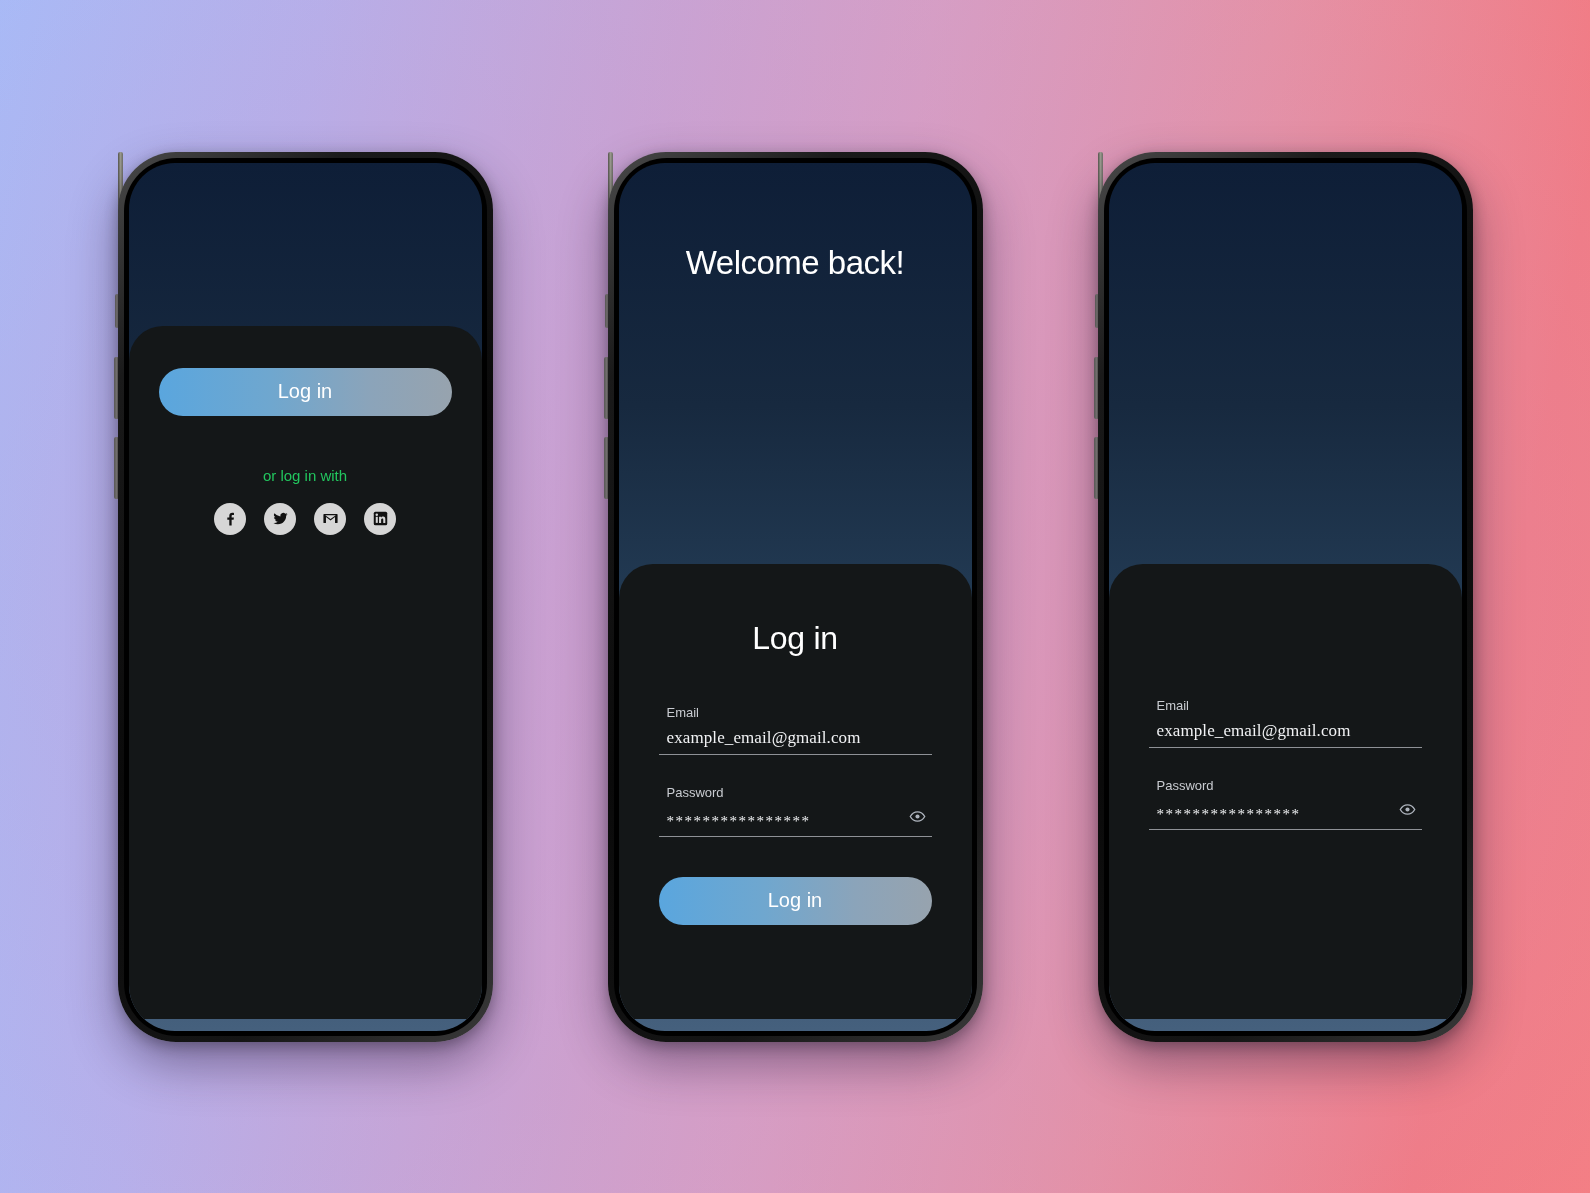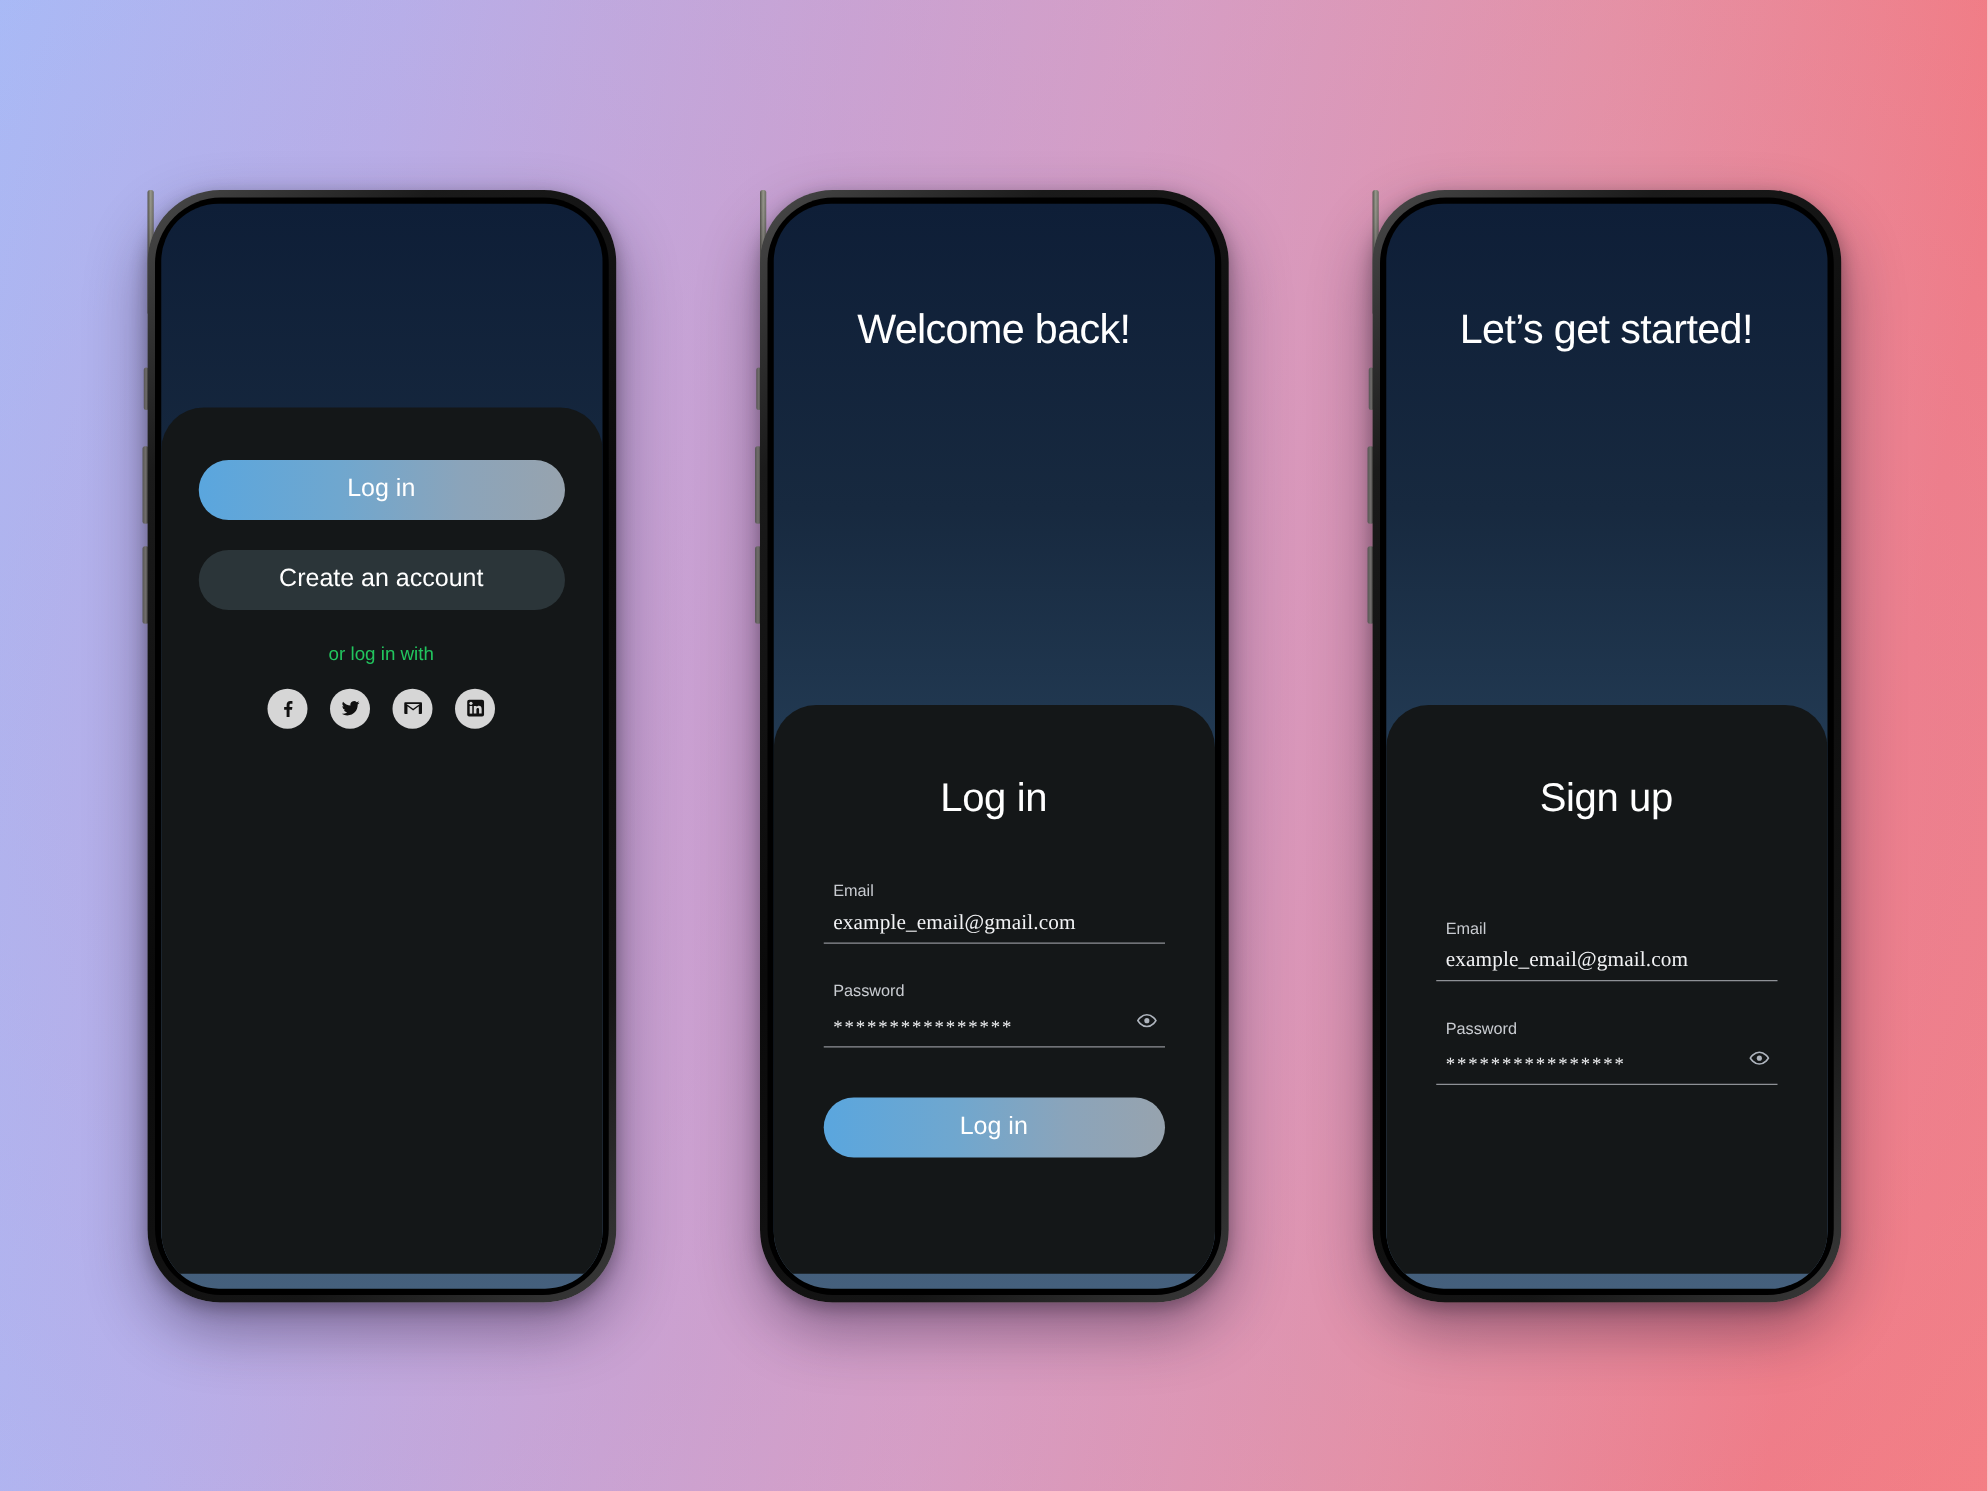--- a/index.html
+++ b/index.html
@@ -123,21 +123,20 @@
       <div class="bezel"></div>
       <div class="screen">
         <div class="screen-inner">
 
           <div class="hero-title hero-hello">Hello</div>
 
           <div class="card card-tall">
             <div style="padding:42px 30px 0 30px;">
               <div class="pill pill-primary">Log in</div>
               <div style="height:24px;"></div>
-              <div class="pill pill-secondary">Create an account</div>
               <div style="height:27px;"></div>
               <div class="or-text">or log in with</div>
               <div style="height:19px;"></div>
               <div class="socials">
 
                 <div class="soc">
                   <span>
                     <svg width="17" height="17" viewBox="0 0 24 24" fill="#111">
                       <path d="M13.6 22v-8.2h2.8l.42-3.2H13.6V8.55c0-.93.26-1.56 1.59-1.56h1.7V4.13c-.3-.04-1.3-.13-2.47-.13-2.45 0-4.12 1.5-4.12 4.24v2.36H7.5v3.2h2.8V22h3.3z"></path>
                     </svg>
@@ -238,26 +237,24 @@
     <div class="btn-side btn-silence"></div>
     <div class="btn-side btn-volup"></div>
     <div class="btn-side btn-voldn"></div>
     <div class="btn-power"></div>
 
     <div class="frame">
       <div class="bezel"></div>
       <div class="screen">
         <div class="screen-inner">
 
-          <div class="hero-title hero-small">Let’s get started!</div>
 
           <div class="card card-short">
             <div style="padding:56px 40px 0 40px;">
 
-              <div class="card-title">Sign up</div>
 
               <div style="height:48px;"></div>
 
 
               <div style="height:30px;"></div>
 
               <div class="field">
                 <div class="field-label">Email</div>
                 <div class="field-row">
                   <span class="field-value">example_email@gmail.com</span>

